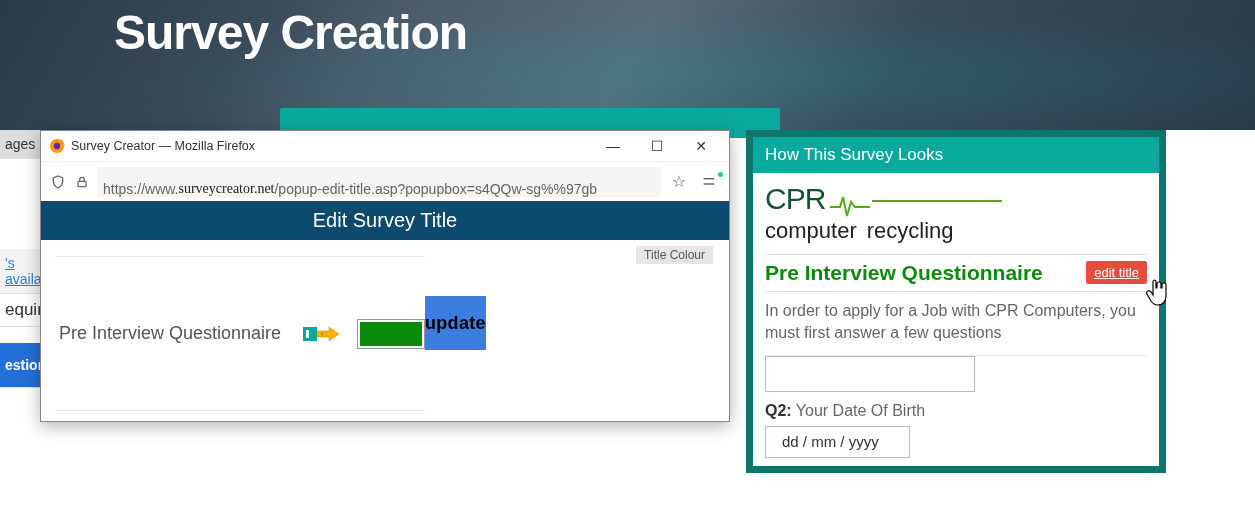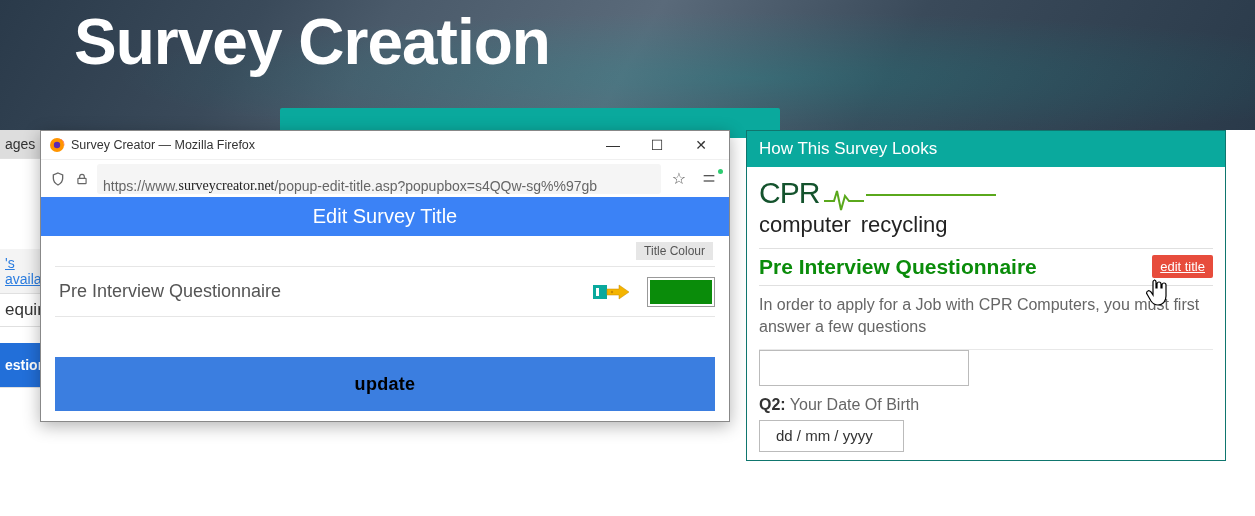--- a/index.html
+++ b/index.html
@@ -22,23 +22,23 @@
     padding-top: 5px;
   }
   .hero::after {
     content:"";
     position:absolute;
     inset:0;
     background: radial-gradient(ellipse at 60% 60%, rgba(0,180,170,0.2), transparent 60%);
   }
   .hero-title {
     color: #fff;
-    font-size: 64px;
+    font-size: 48px;
     font-weight: 800;
-    margin-left: 74px;
+    margin-left: 114px;
     letter-spacing: -1px;
     z-index:2;
   }
   .hero-accent {
     position:absolute;
     left:280px; bottom:-8px;
     width:500px; height:30px;
     background:#0aa99d;
     z-index:1;
     border-radius:2px;
@@ -118,34 +118,34 @@
     color:#666;
     background:#f5f5f5;
     border-radius:3px;
     overflow:hidden;
     white-space:nowrap;
   }
   .url-field .dark { color:#222;font-family:Liberation Serif, serif; }
   .addr-icon { width:24px; display:flex; justify-content:center; color:#555; font-size:16px; }
 
   .panel-header {
-    background:#3b82f6;
+    background:#0c4a6e;
     color:#fff;
     text-align:center;
     font-size:20px;
     font-weight:500;
     padding:8px 0;
   }
 
   .edit-body {
-    padding:30px 14px 10px 14px;
+    padding:16px 14px 10px 14px;
     position:relative;
     flex:1;
     display:flex;
-    flex-direction:column;
+    flex-direction:row;
   }
   .tc-label {
     position:absolute;
     right:16px; top:6px;
     background:#e6e6e6;
     color:#555;
     font-size:12px;
     padding:2px 8px;
   }
   .title-row {
@@ -184,22 +184,22 @@
     height:54px;
     font-size:18px;
     font-weight:600;
     letter-spacing:.3px;
   }
 
   
   .preview {
     position:absolute;
     left:746px; top:130px;
-    width:480px;
-    border:1px solid #0f766e;
+    width:420px;
+    border:7px solid #0f766e;
     background:#fff;
     z-index:5;
   }
   .preview-head {
     background:#0aa99d;
     color:#fff;
     padding:8px 12px;
     font-size:17px;
     font-weight:500;
   }

